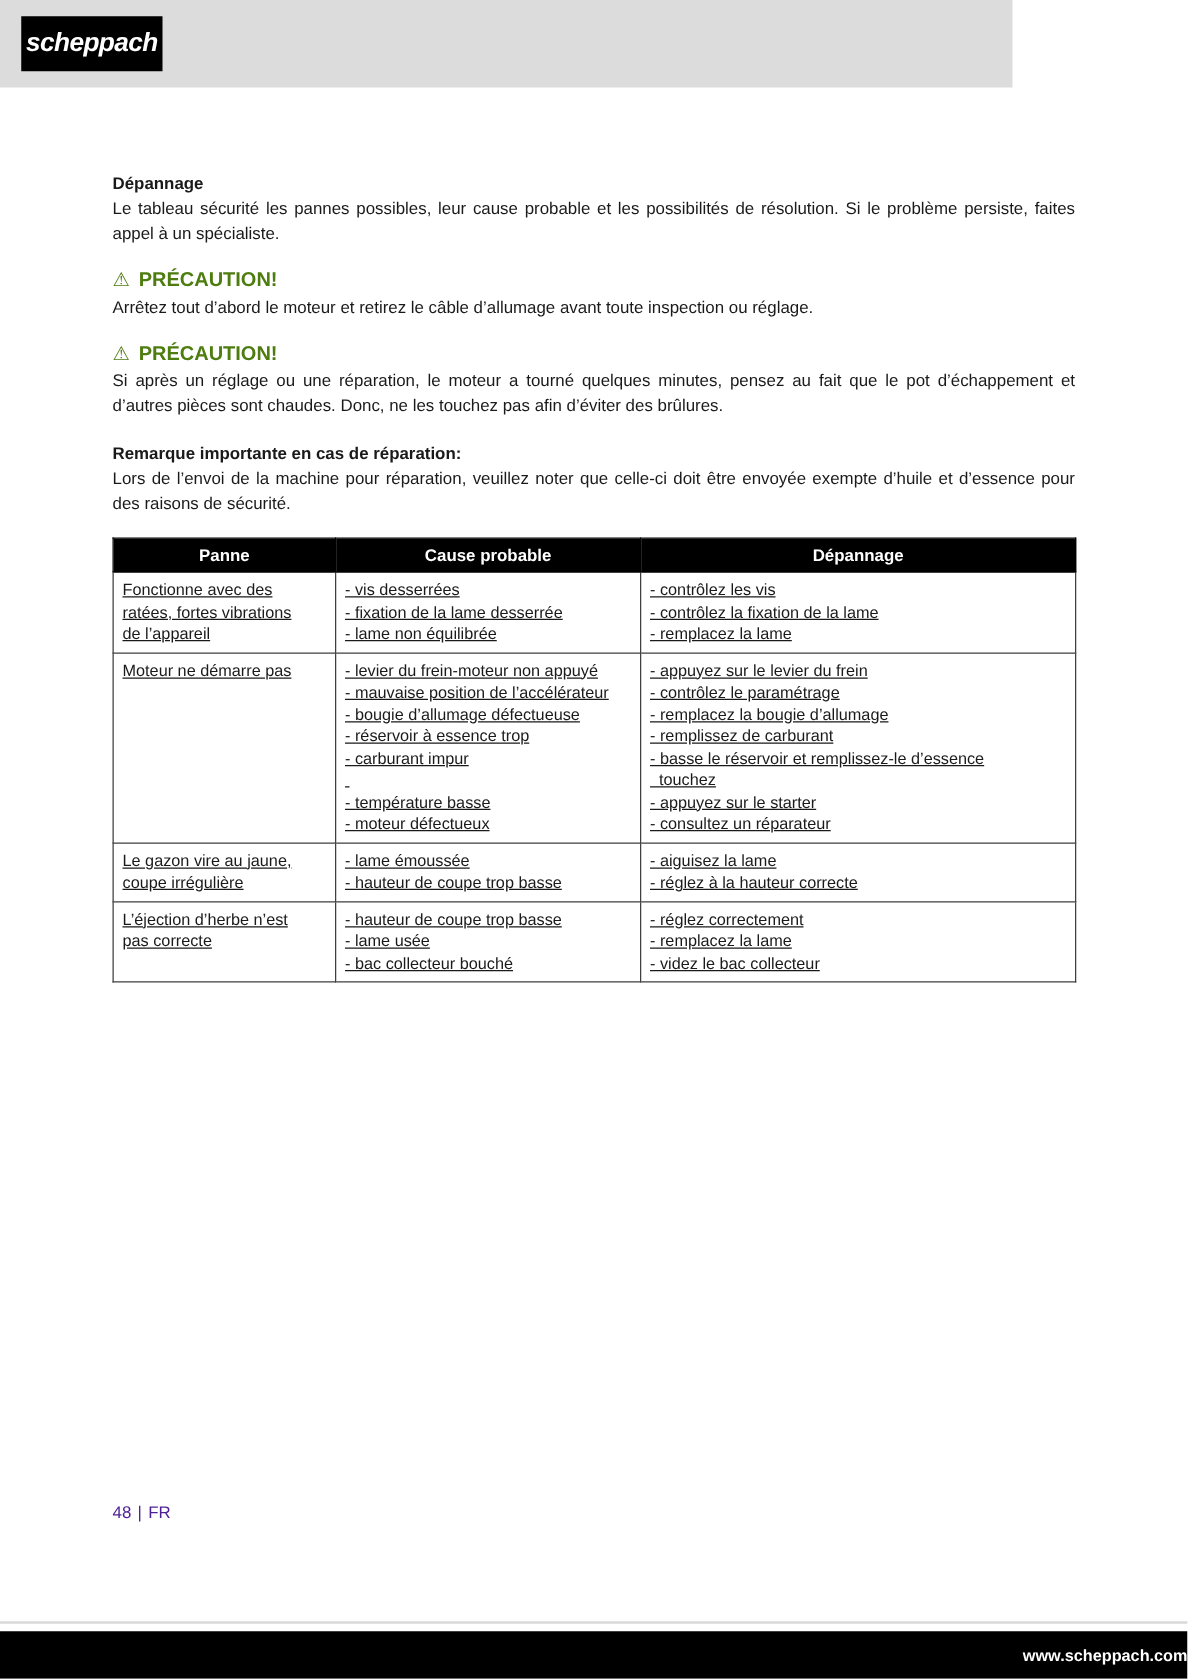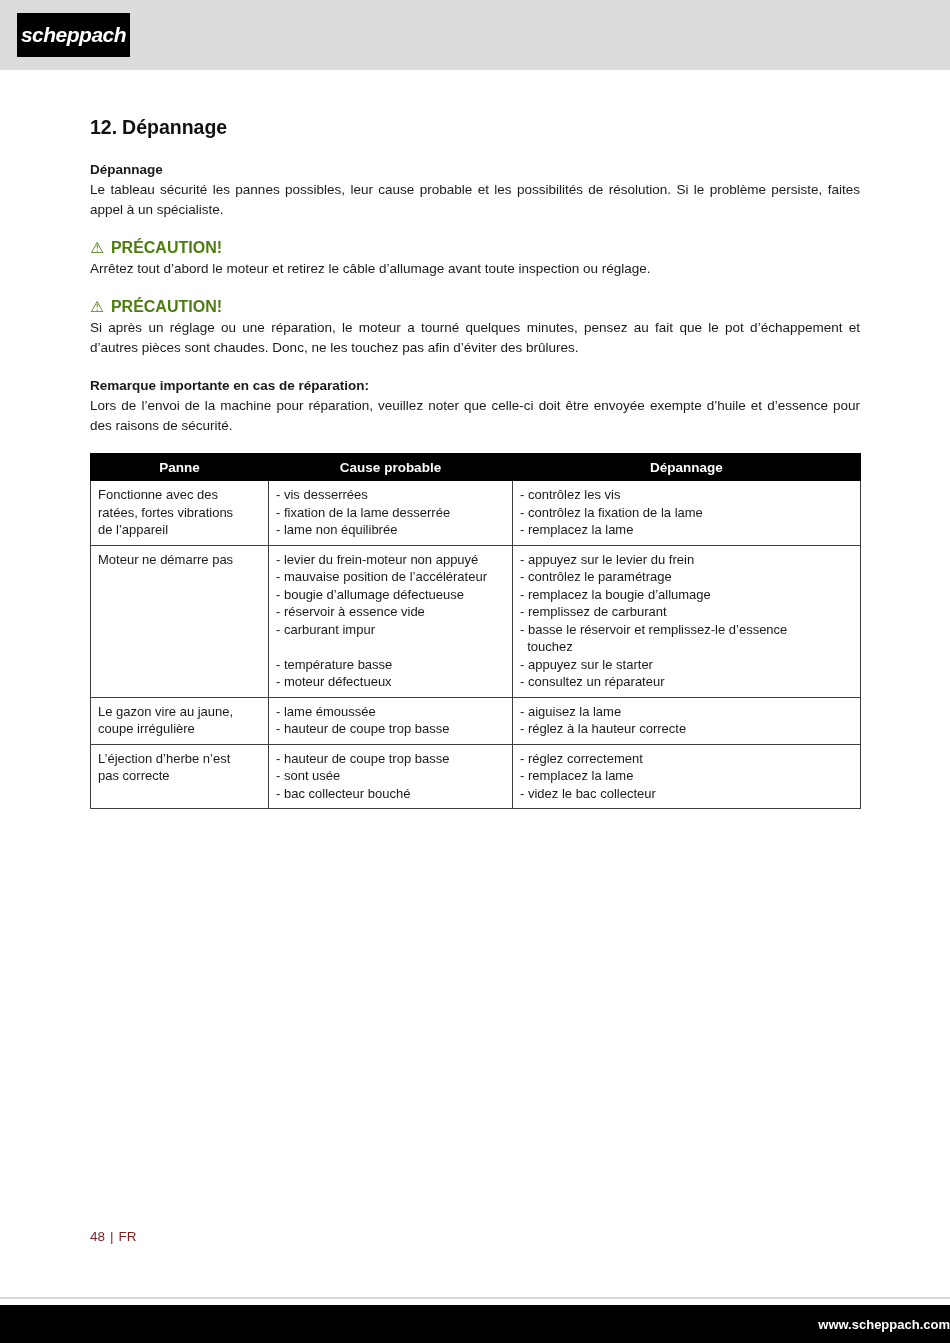--- a/index.html
+++ b/index.html
@@ -6,21 +6,21 @@
   html, body {
     width: 950px; height: 1343px;
     background: #ffffff;
     font-family: "Liberation Sans", "DejaVu Sans", sans-serif;
     color: #1a1a1a;
     position: relative;
     overflow: hidden;
   }
   
   .top-band {
-    width: 950px; height: 70px;
+    width: 810px; height: 70px;
     background: #dcdcdc;
     position: relative;
   }
   .logo-box {
     position: absolute; left: 17px; top: 13px;
     width: 113px; height: 44px;
     background: #000000;
     color: #ffffff;
     display: flex; align-items: center; justify-content: center;
     font-weight: bold; font-size: 21px; letter-spacing: -0.5px;
@@ -51,26 +51,27 @@
     background: #000000; color: #ffffff;
     font-size: 13.5px; font-weight: bold; text-align: center;
     padding: 5px 7px 4px 7px; height: 27px;
     border: 1px solid #000000;
   }
   .trouble-table td {
     border: 1px solid #3f3f3f;
     vertical-align: top;
     padding: 5px 7px 6px 7px;
     font-size: 13px;
+    text-decoration: underline;
   }
   .cell-line { line-height: 17.5px; white-space: pre; }
   
   .page-num {
-    position: absolute; left: 90px; top: 1229px;
-    font-size: 13.5px; color: #7f1d1d;
+    position: absolute; left: 90px; top: 1202px;
+    font-size: 13.5px; color: #4c1d95;
   }
   .page-num .sep { margin: 0 5px; }
   .bottom-line {
     position: absolute; left: 0; top: 1297px;
     width: 950px; height: 2px; background: #d9d9d9;
   }
   .bottom-bar {
     position: absolute; left: 0; top: 1305px;
     width: 950px; height: 38px;
     background: #000000;
@@ -83,23 +84,20 @@
 <body>
 
 <header class="top-band">
   <div class="logo-box">
     <span>scheppach</span>
   </div>
 </header>
 
 <main class="content">
 
-  <h1 class="page-title">
-    <span class="num">12.</span><span>Dépannage</span>
-  </h1>
 
   <section class="section section-intro">
     <h2 class="bold-label">Dépannage</h2>
     <p class="body-text">Le tableau sécurité les pannes possibles, leur cause probable et les possibilités de résolution. Si le problème persiste, faites appel à un spécialiste.</p>
   </section>
 
   <section class="section">
     <div class="caution-head">
       <span class="warn-icon">⚠</span><span>PRÉCAUTION!</span>
     </div>
@@ -150,21 +148,21 @@
           </td>
         </tr>
         <tr>
           <td>
             <div class="cell-line">Moteur ne démarre pas</div>
           </td>
           <td>
             <div class="cell-line">- levier du frein-moteur non appuyé</div>
             <div class="cell-line">- mauvaise position de l’accélérateur</div>
             <div class="cell-line">- bougie d’allumage défectueuse</div>
-            <div class="cell-line">- réservoir à essence vide</div>
+            <div class="cell-line">- réservoir à essence trop</div>
             <div class="cell-line">- carburant impur</div>
             <div class="cell-line">&nbsp;</div>
             <div class="cell-line">- température basse</div>
             <div class="cell-line">- moteur défectueux</div>
           </td>
           <td>
             <div class="cell-line">- appuyez sur le levier du frein</div>
             <div class="cell-line">- contrôlez le paramétrage</div>
             <div class="cell-line">- remplacez la bougie d’allumage</div>
             <div class="cell-line">- remplissez de carburant</div>
@@ -188,21 +186,21 @@
             <div class="cell-line">- réglez à la hauteur correcte</div>
           </td>
         </tr>
         <tr>
           <td>
             <div class="cell-line">L’éjection d’herbe n’est</div>
             <div class="cell-line">pas correcte</div>
           </td>
           <td>
             <div class="cell-line">- hauteur de coupe trop basse</div>
-            <div class="cell-line">- sont usée</div>
+            <div class="cell-line">- lame usée</div>
             <div class="cell-line">- bac collecteur bouché</div>
           </td>
           <td>
             <div class="cell-line">- réglez correctement</div>
             <div class="cell-line">- remplacez la lame</div>
             <div class="cell-line">- videz le bac collecteur</div>
           </td>
         </tr>
       </tbody>
   </table>

